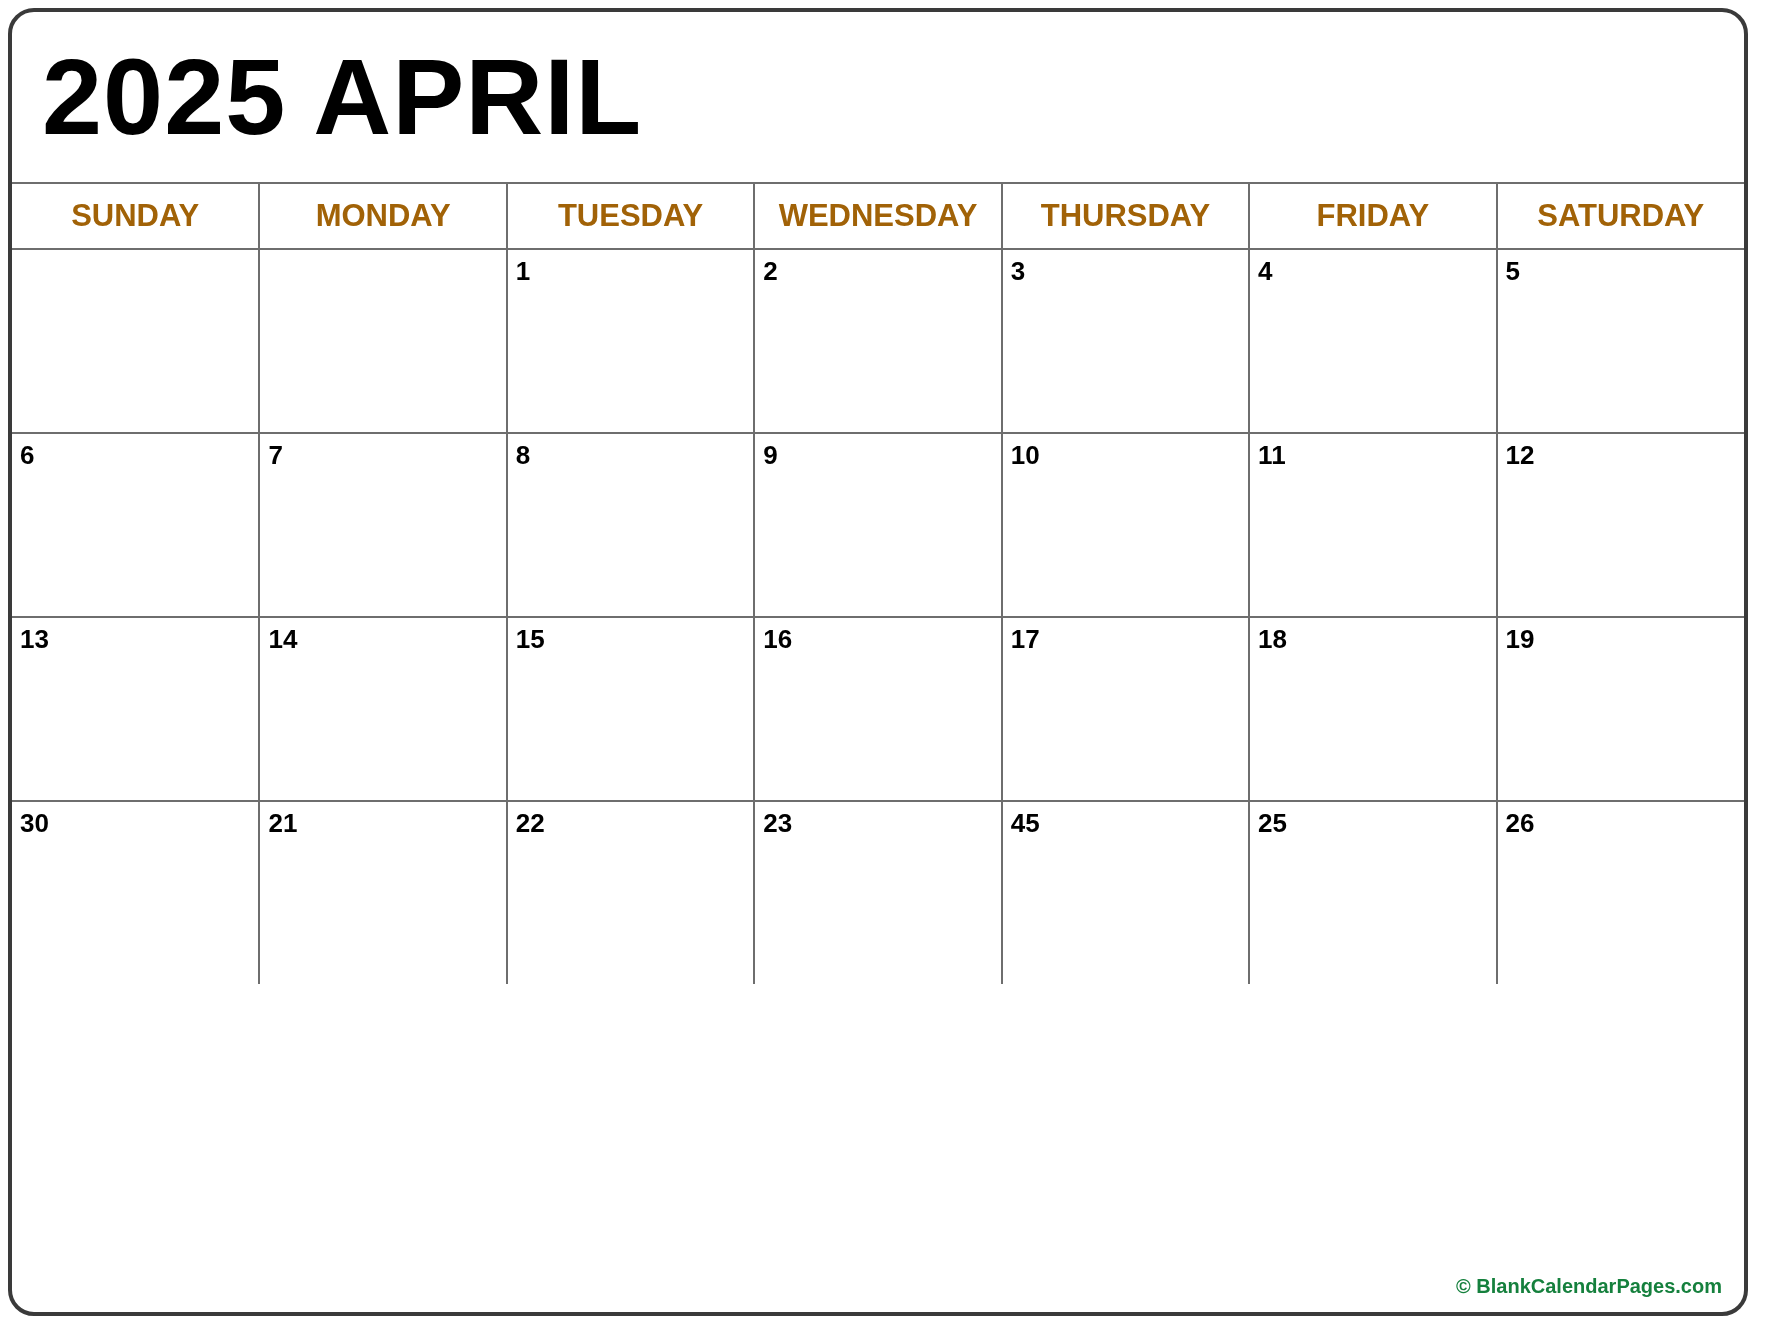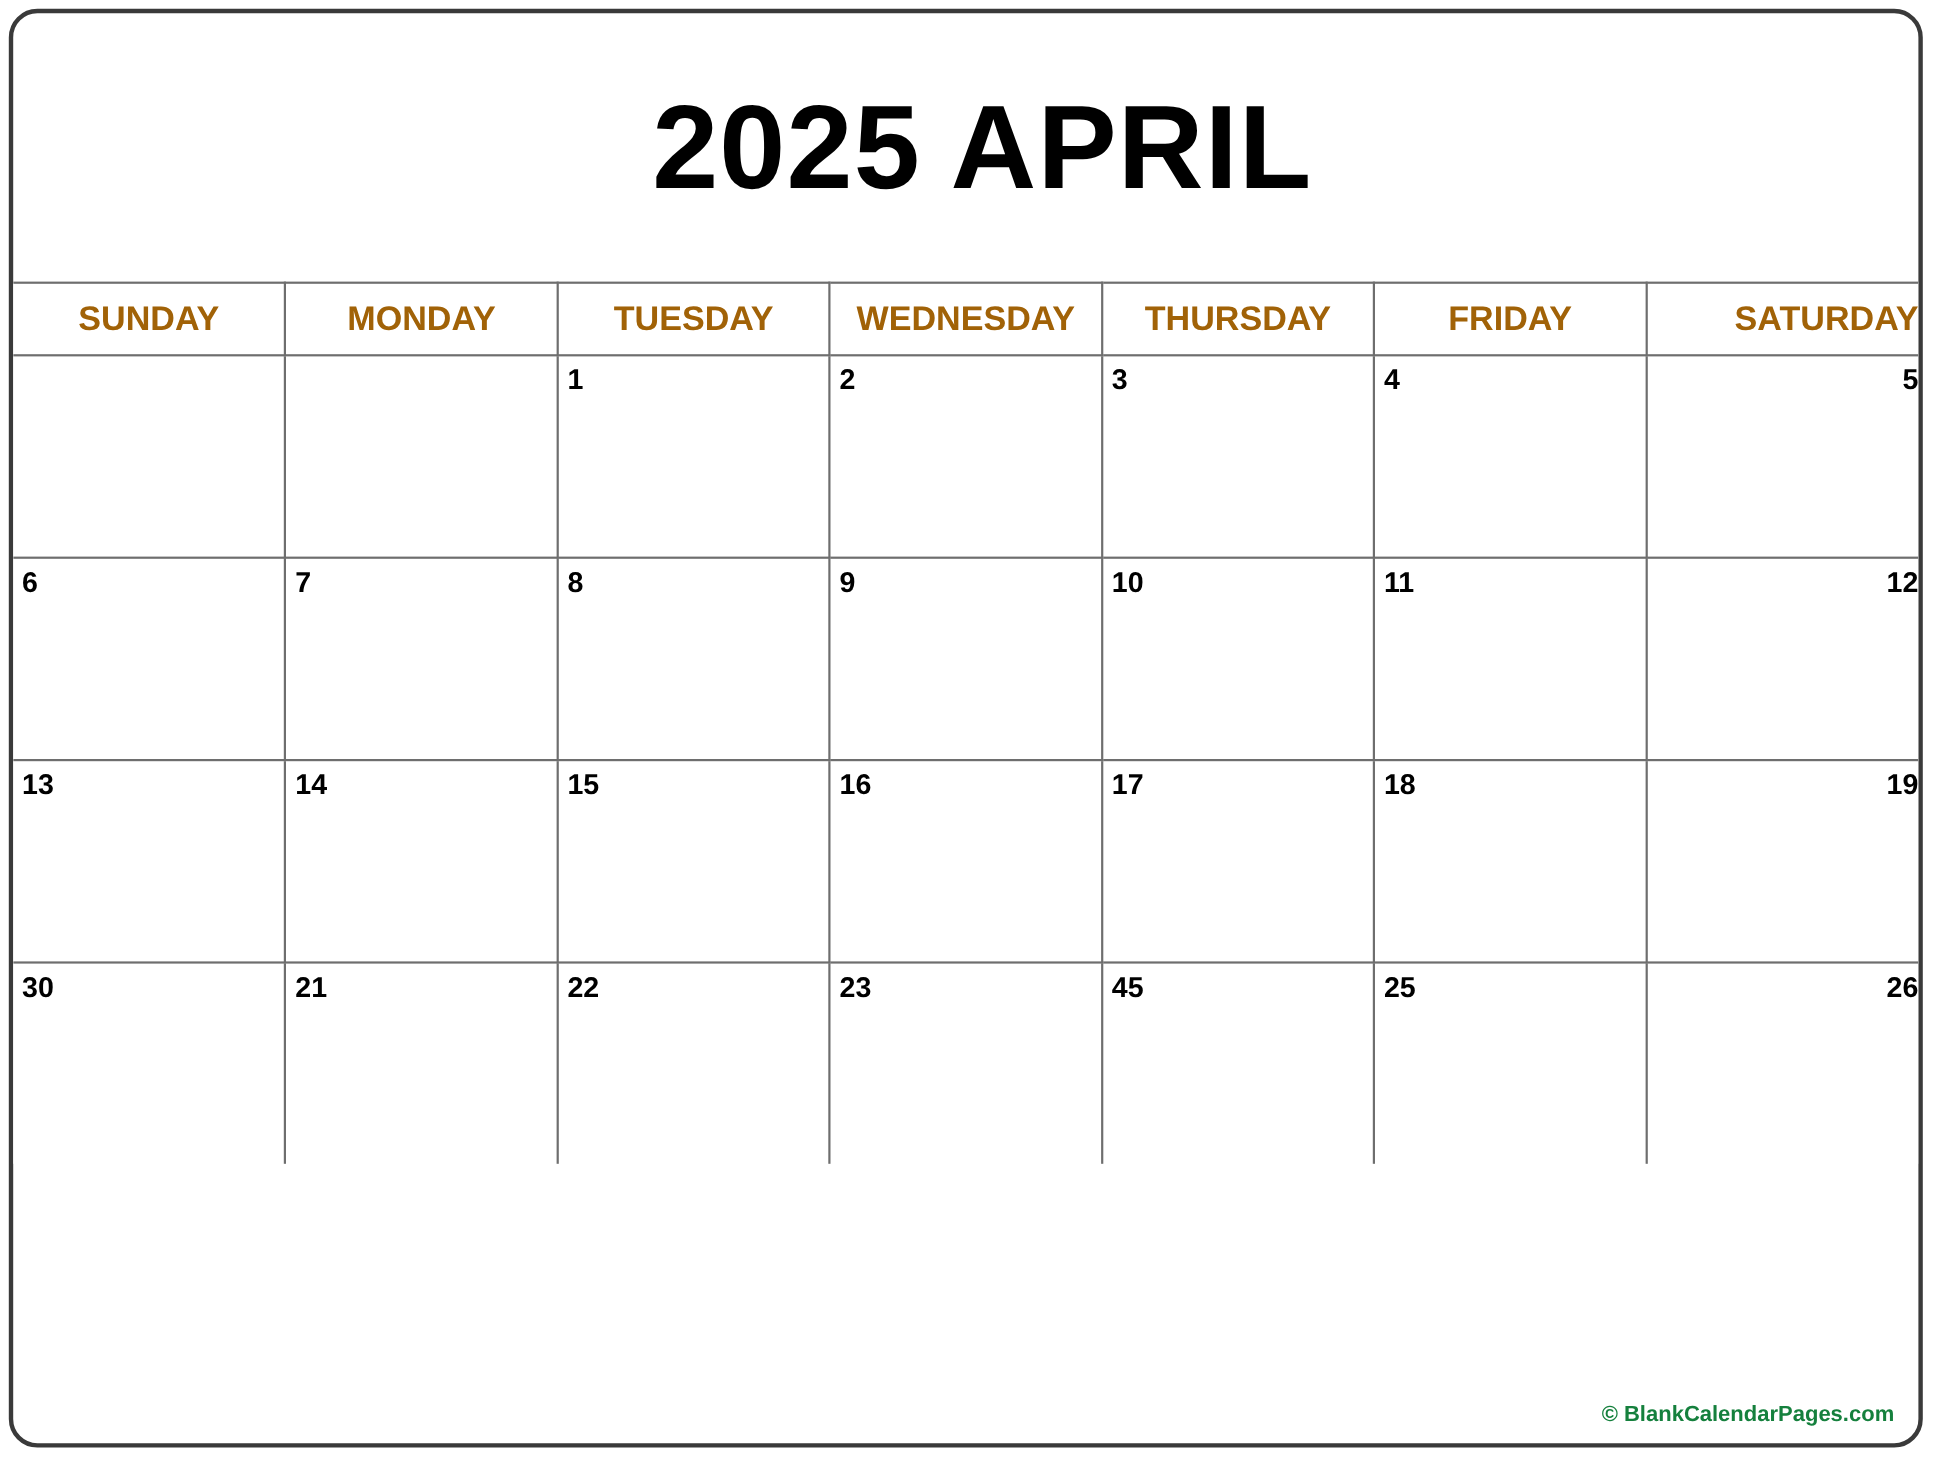--- a/index.html
+++ b/index.html
@@ -21,24 +21,24 @@
     width: 1740px;
     height: 1308px;
     box-sizing: border-box;
     border: 4px solid #3a3a3a;
     border-radius: 26px;
     background: #ffffff;
     overflow: hidden;
   }
 
   .title-bar {
-    height: 244px;
+    height: 170px;
     display: flex;
     align-items: center;
-    justify-content: center;
+    justify-content: flex-start;
     box-sizing: border-box;
   }
 
   .title-text {
     font-size: 108px;
     font-weight: bold;
     color: #000000;
     letter-spacing: 1px;
     line-height: 1;
     white-space: nowrap;
@@ -53,21 +53,21 @@
 
   table.cal th, table.cal td {
     border: 2px solid #6e6e6e;
     padding: 0;
     margin: 0;
   }
   
   table.cal tr > th:first-child,
   table.cal tr > td:first-child { border-left: none; }
   table.cal tr > th:last-child,
-  table.cal tr > td:last-child { border-right: none; text-align: right; }
+  table.cal tr > td:last-child { border-right: none; }
   table.cal tr:last-child > td { border-bottom: none; }
   table.cal tr:first-child > th { border-top: 2px solid #6e6e6e; }
 
   th.dow {
     height: 64px;
     font-size: 31px;
     font-weight: bold;
     color: #a16207;
     text-align: center;
     vertical-align: middle;

